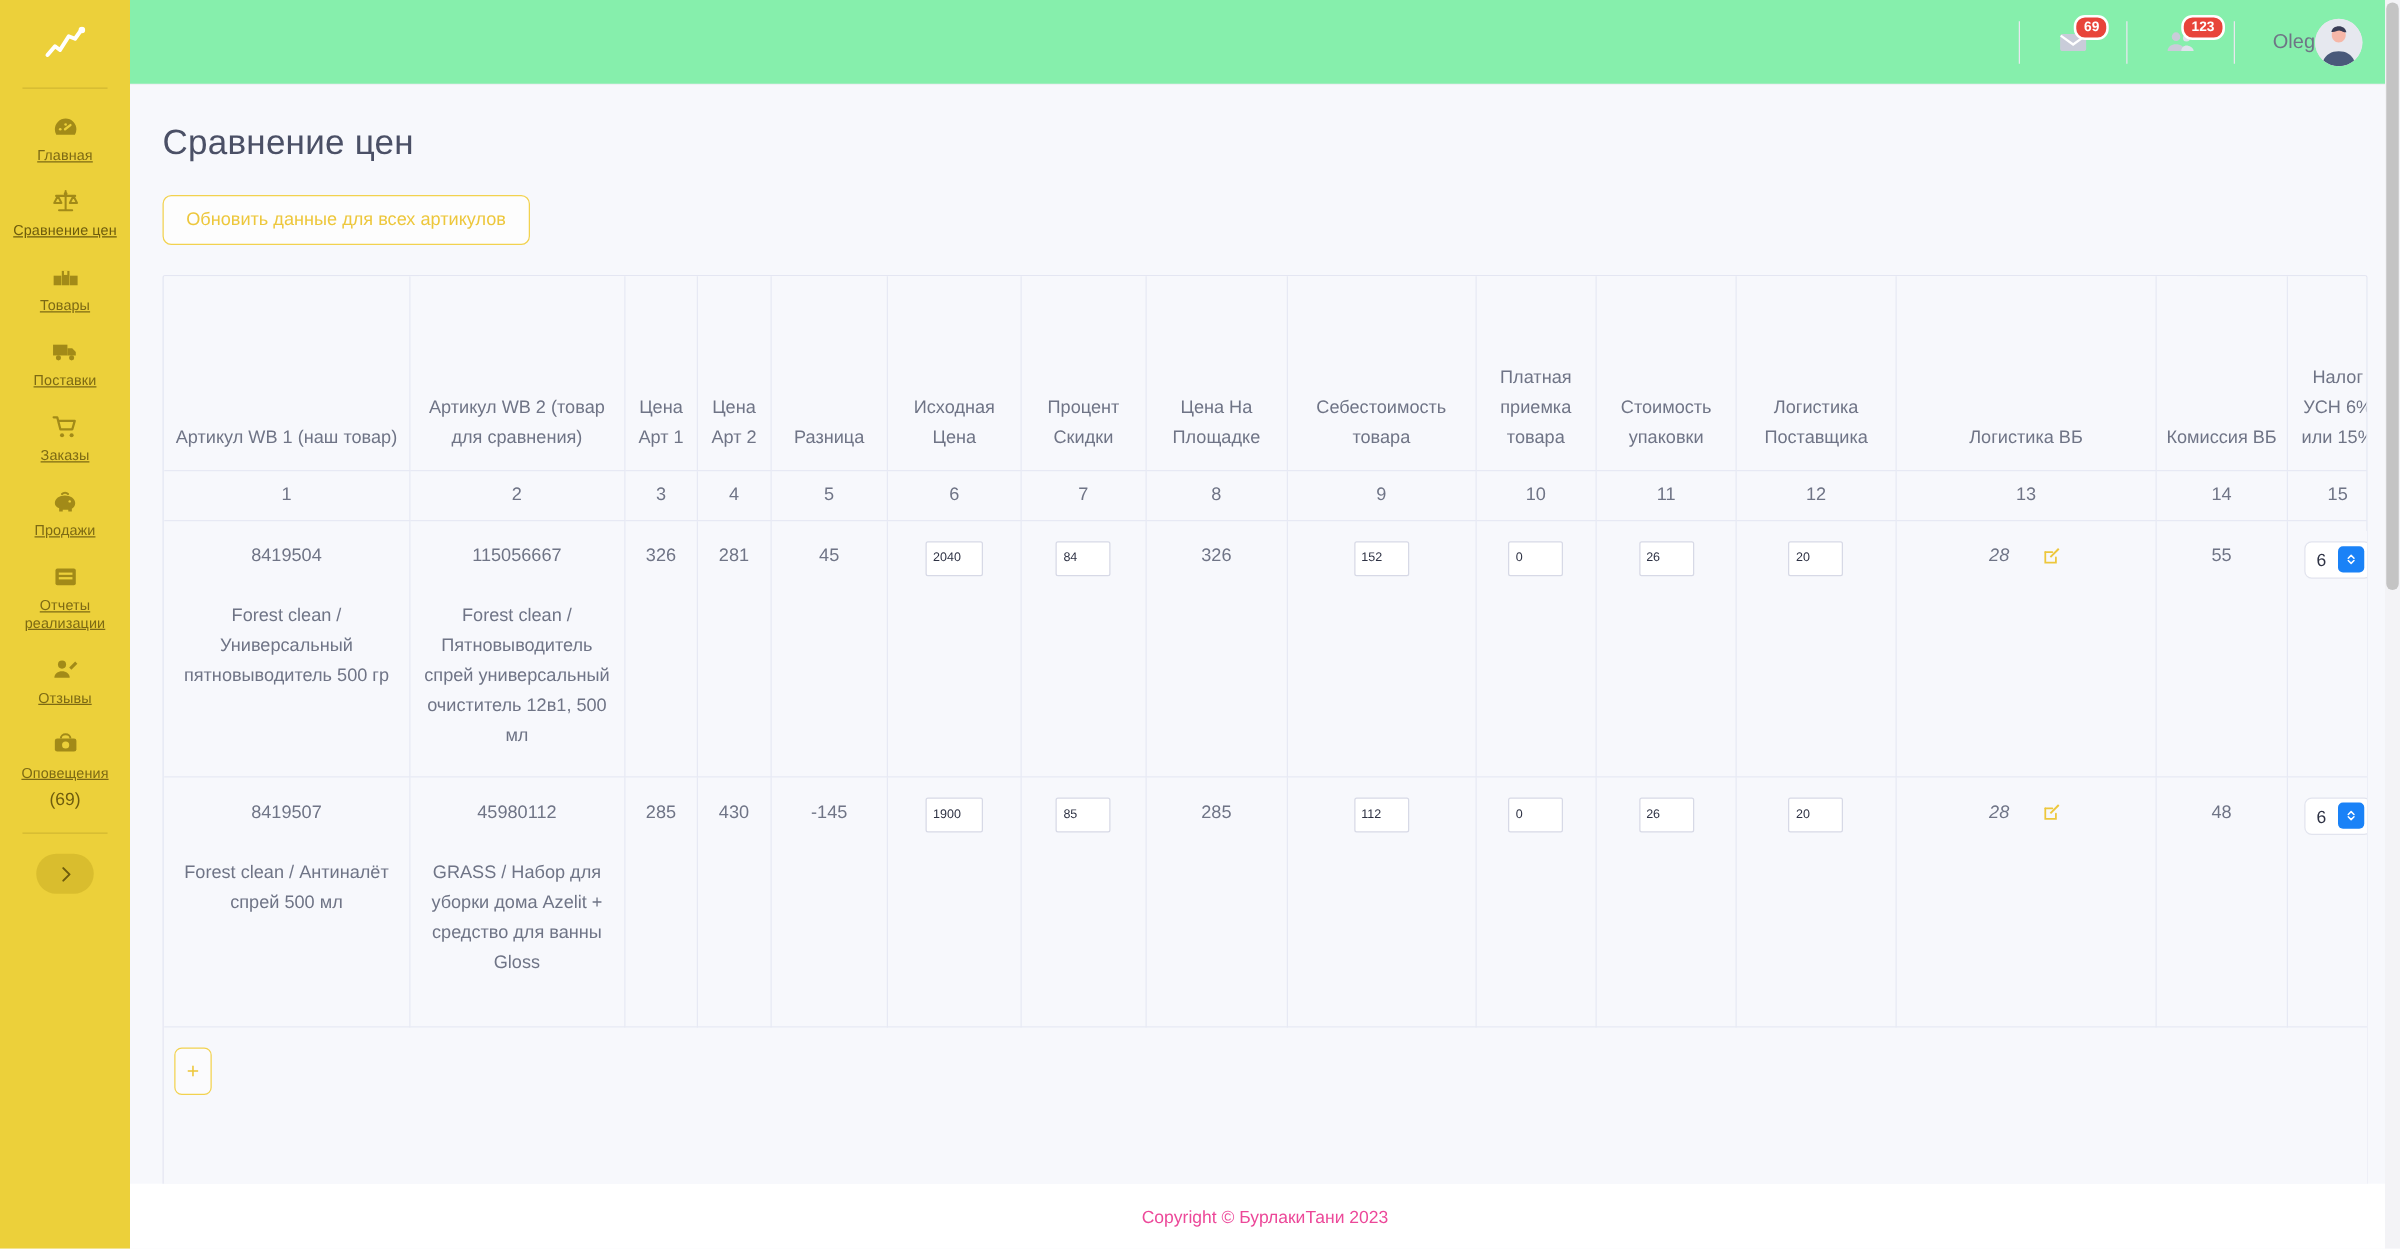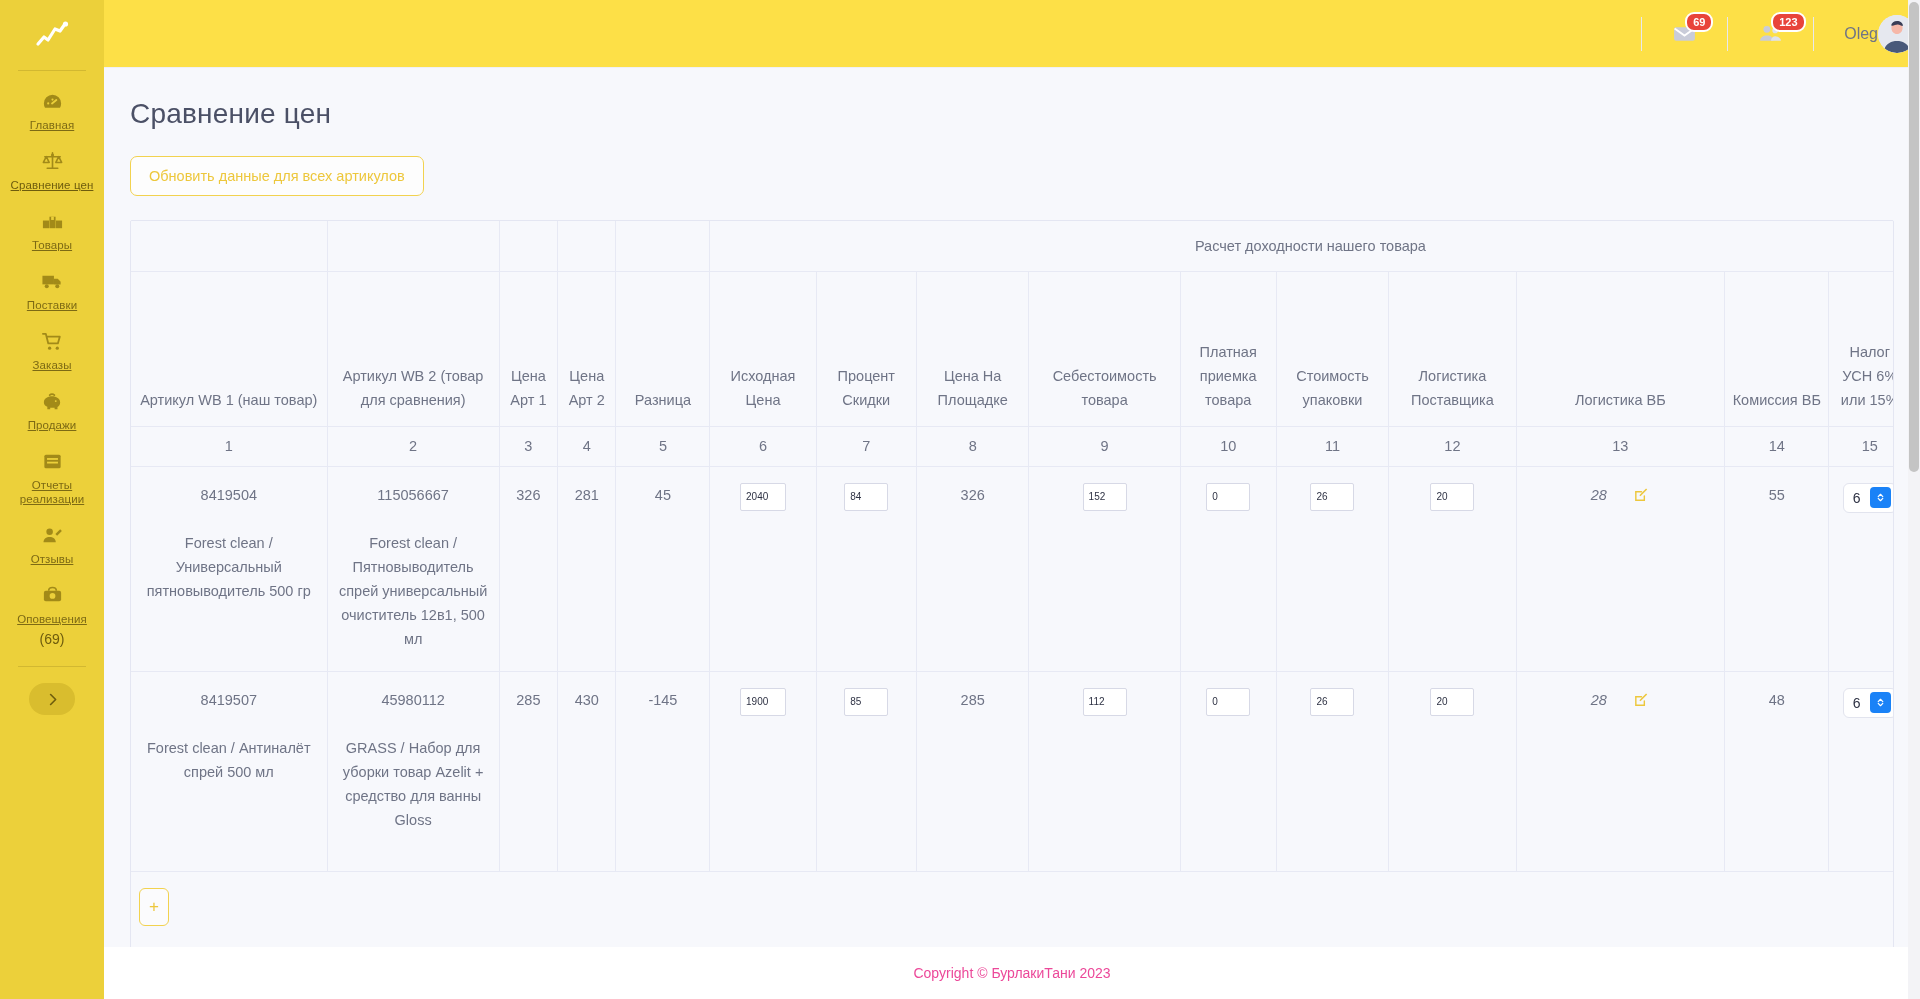--- a/index.html
+++ b/index.html
@@ -42,22 +42,22 @@
   .collapse-btn {
     width: 46px; height: 32px; border-radius: 16px;
     background: #d9bd2e; border: none; cursor: pointer;
     display: flex; align-items: center; justify-content: center;
   }
   .collapse-btn svg { width: 15px; height: 15px; }
 
   
   .main { flex: 1; display: flex; flex-direction: column; height: 999px; background: #f7f8fc; min-width: 0; }
   .topbar {
-    height: 68px; background: #fde047; display: flex; align-items: center;
-    justify-content: flex-end; flex: 0 0 68px;
+    height: 68px; background: #86efac; display: flex; align-items: center;
+    justify-content: flex-end; padding-right: 26px; flex: 0 0 68px;
     border-bottom: 1px solid #f0f0f4;
   }
   .top-cell { display: flex; align-items: center; height: 36px; padding: 0 30px; position: relative; }
   .top-div { width: 1px; height: 34px; background: #e8e8ef; }
   .icon-wrap { position: relative; display: inline-flex; }
   .icon-wrap svg { width: 25px; height: 25px; }
   .badge {
     position: absolute; top: -9px; left: 13px;
     background: #e8443a; color: #fff; border-radius: 9px;
     font-size: 11px; font-weight: bold; line-height: 16px;
@@ -324,28 +324,20 @@
               <col style="width:108px">
             <col style="width:145px">
               <col style="width:92px">
               <col style="width:108px">
               <col style="width:122px">
             <col style="width:200px">
               <col style="width:100px">
               <col style="width:78px">
           </colgroup>
           <thead>
-            <tr>
-              <th class="blank-grp"></th>
-              <th class="blank-grp"></th>
-              <th class="blank-grp"></th>
-              <th class="blank-grp"></th>
-              <th class="blank-grp"></th>
-              <th class="grp" colspan="10">Расчет доходности нашего товара</th>
-            </tr>
             <tr>
               <th class="hdr">Артикул WB 1 (наш товар)</th>
               <th class="hdr">Артикул WB 2 (товар для сравнения)</th>
               <th class="hdr">Цена Арт 1</th>
               <th class="hdr">Цена Арт 2</th>
               <th class="hdr">Разница</th>
               <th class="hdr">Исходная Цена</th>
               <th class="hdr">Процент Скидки</th>
               <th class="hdr">Цена На Площадке</th>
               <th class="hdr">Себестоимость товара</th>
@@ -432,21 +424,21 @@
               </td>
             </tr>
 
             <tr>
               <td class="prod">
                 <span class="art">8419507</span>
                 <span class="nm">Forest clean / Антиналёт спрей 500 мл</span>
               </td>
               <td class="prod">
                 <span class="art">45980112</span>
-                <span class="nm">GRASS / Набор для уборки товар Azelit + средство для ванны Gloss</span>
+                <span class="nm">GRASS / Набор для уборки дома Azelit + средство для ванны Gloss</span>
               </td>
               <td>285</td>
               <td>430</td>
               <td class="neg">-145</td>
               <td>
                 <input class="cellinput w-wide" type="text" value="1900" style="">
               </td>
               <td>
                 <input class="cellinput" type="text" value="85" style="">
               </td>

